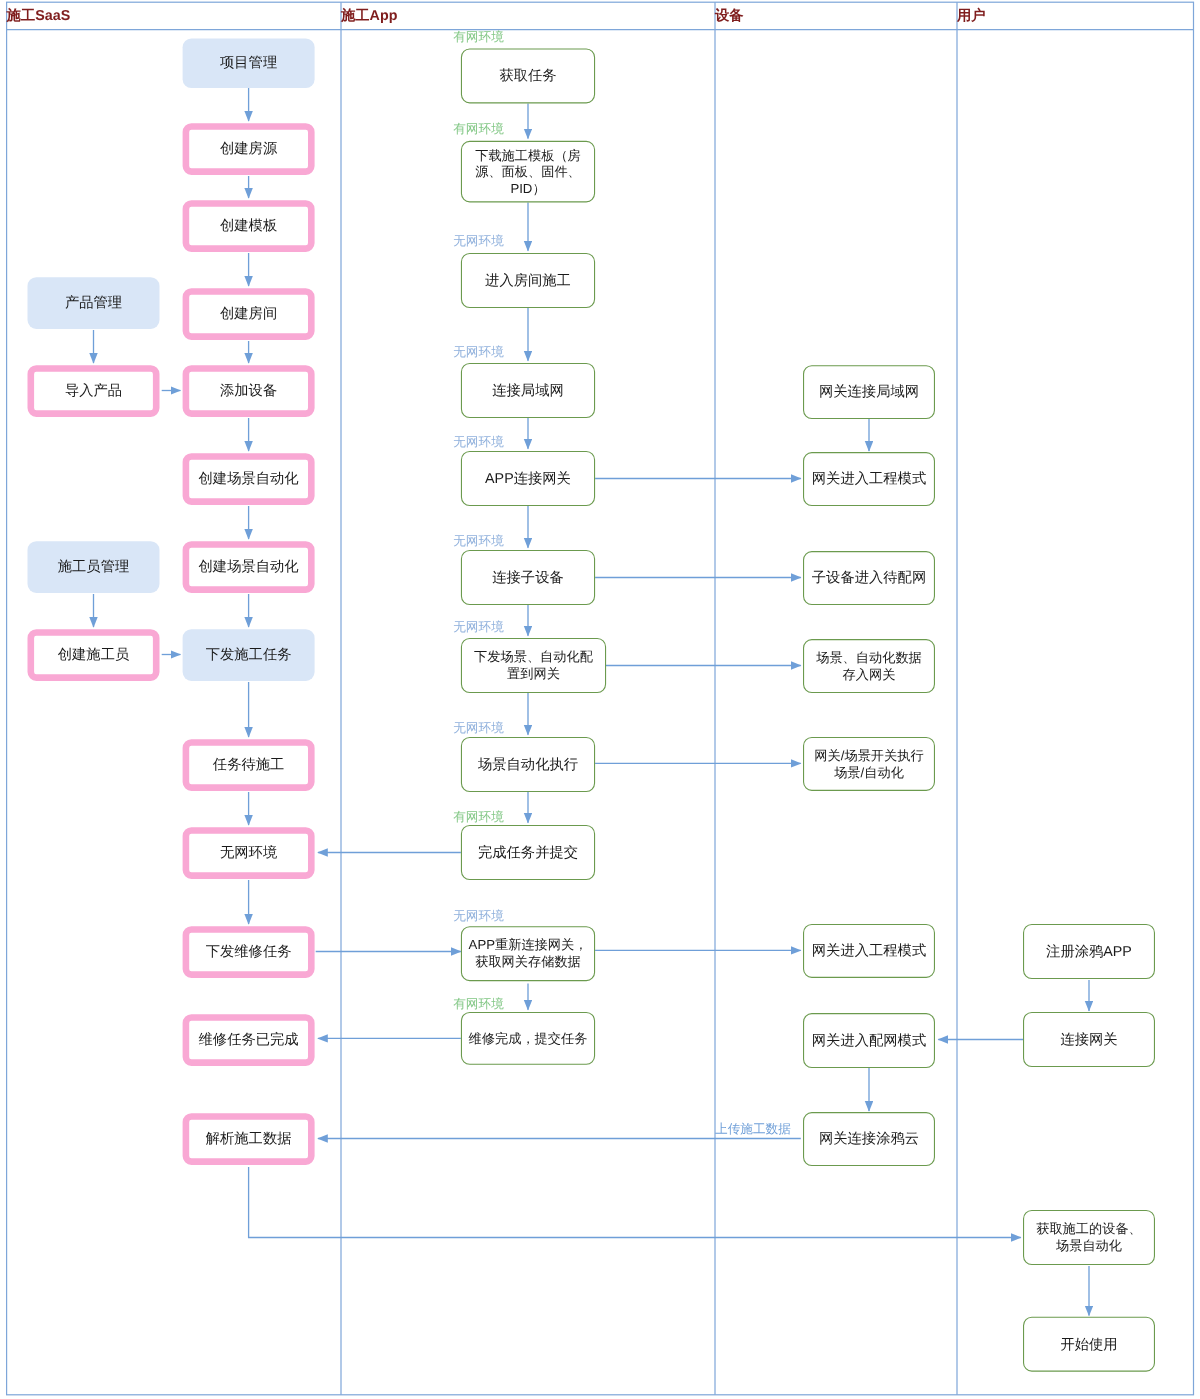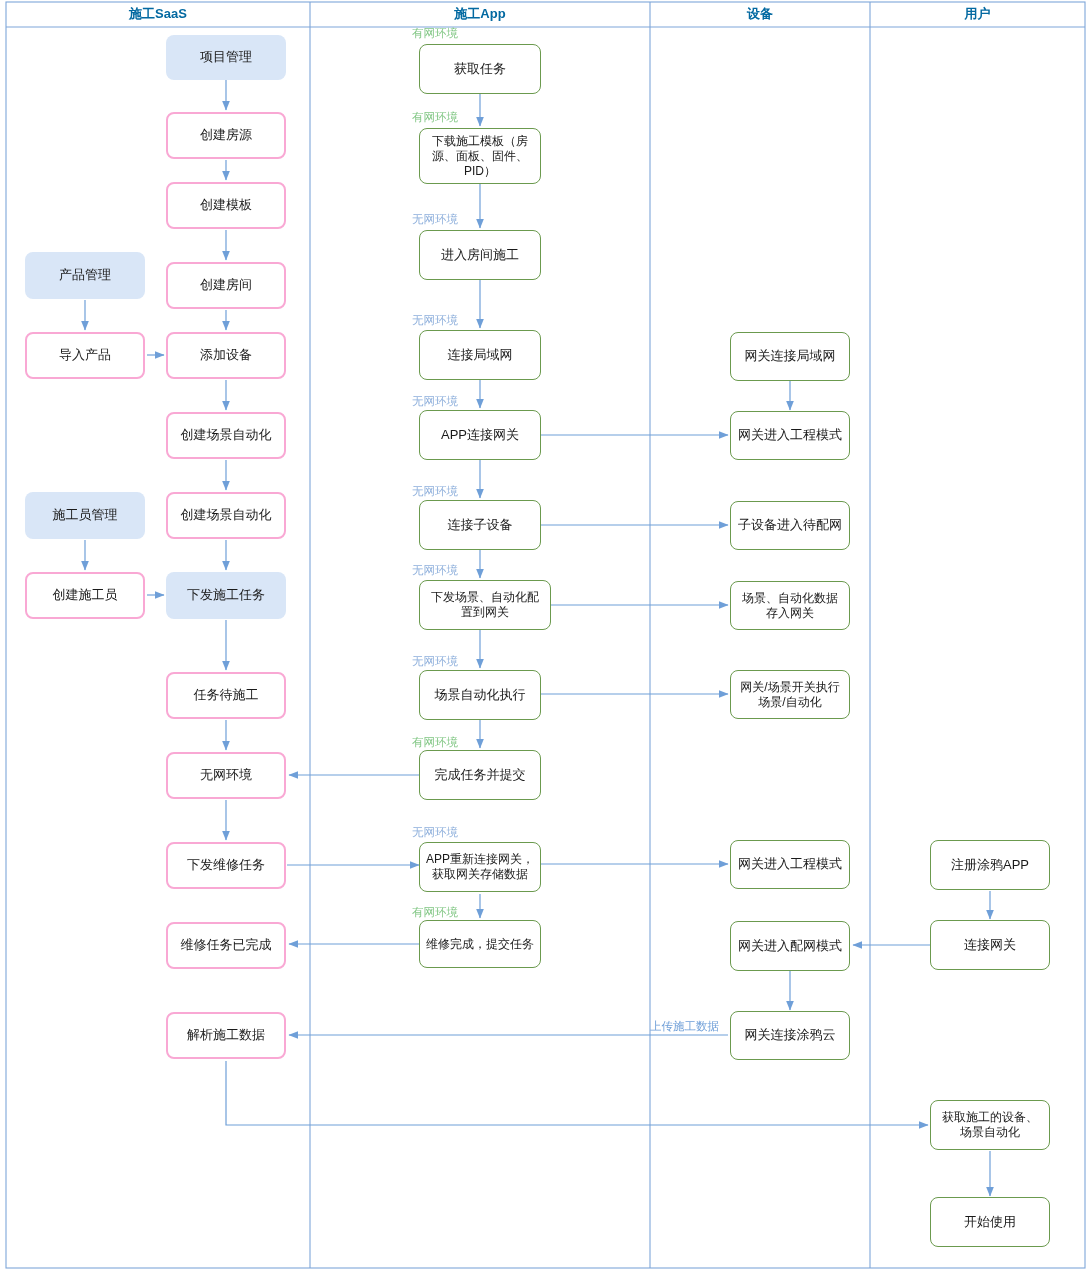--- a/index.html
+++ b/index.html
@@ -1,28 +1,28 @@
 <!DOCTYPE html>
 <html><head>
 <meta charset="utf-8">
 <style>
   html,body{margin:0;padding:0;background:#ffffff;}
   body{font-family:"Liberation Sans","DejaVu Sans",sans-serif;}
   #canvas{position:relative;width:1091px;height:1272px;overflow:hidden;background:#fff;}
   svg#wires{position:absolute;left:0;top:0;width:1091px;height:1272px;pointer-events:none;}
   .lane-header{
-    position:absolute;top:0;height:27px;line-height:27px;text-align:center;
-    font-size:13px;font-weight:bold;color:#0369a1;
+    position:absolute;top:0;height:27px;line-height:27px;text-align:left;
+    font-size:13px;font-weight:bold;color:#7f1d1d;
   }
   .node{
     position:absolute;box-sizing:border-box;border-radius:8px;
     display:flex;align-items:center;justify-content:center;text-align:center;
     font-size:13px;color:#1a1a1a;line-height:1.25;padding:2px 6px;
   }
-  .node.blue{border:2px solid #f9a8d4;background:#ffffff;}
+  .node.blue{border:6px solid #f9a8d4;background:#ffffff;}
   .node.green{border:1px solid #6b9a4e;background:#ffffff;}
   .node.fill{border:none;background:#d9e6f7;}
   .edge-label{
     position:absolute;font-size:11.5px;white-space:nowrap;
   }
   .edge-label.green{color:#82c785;}
   .edge-label.blue{color:#8fb0dc;}
   .edge-label.dark{color:#6f9fd8;}
 </style>
 </head>

